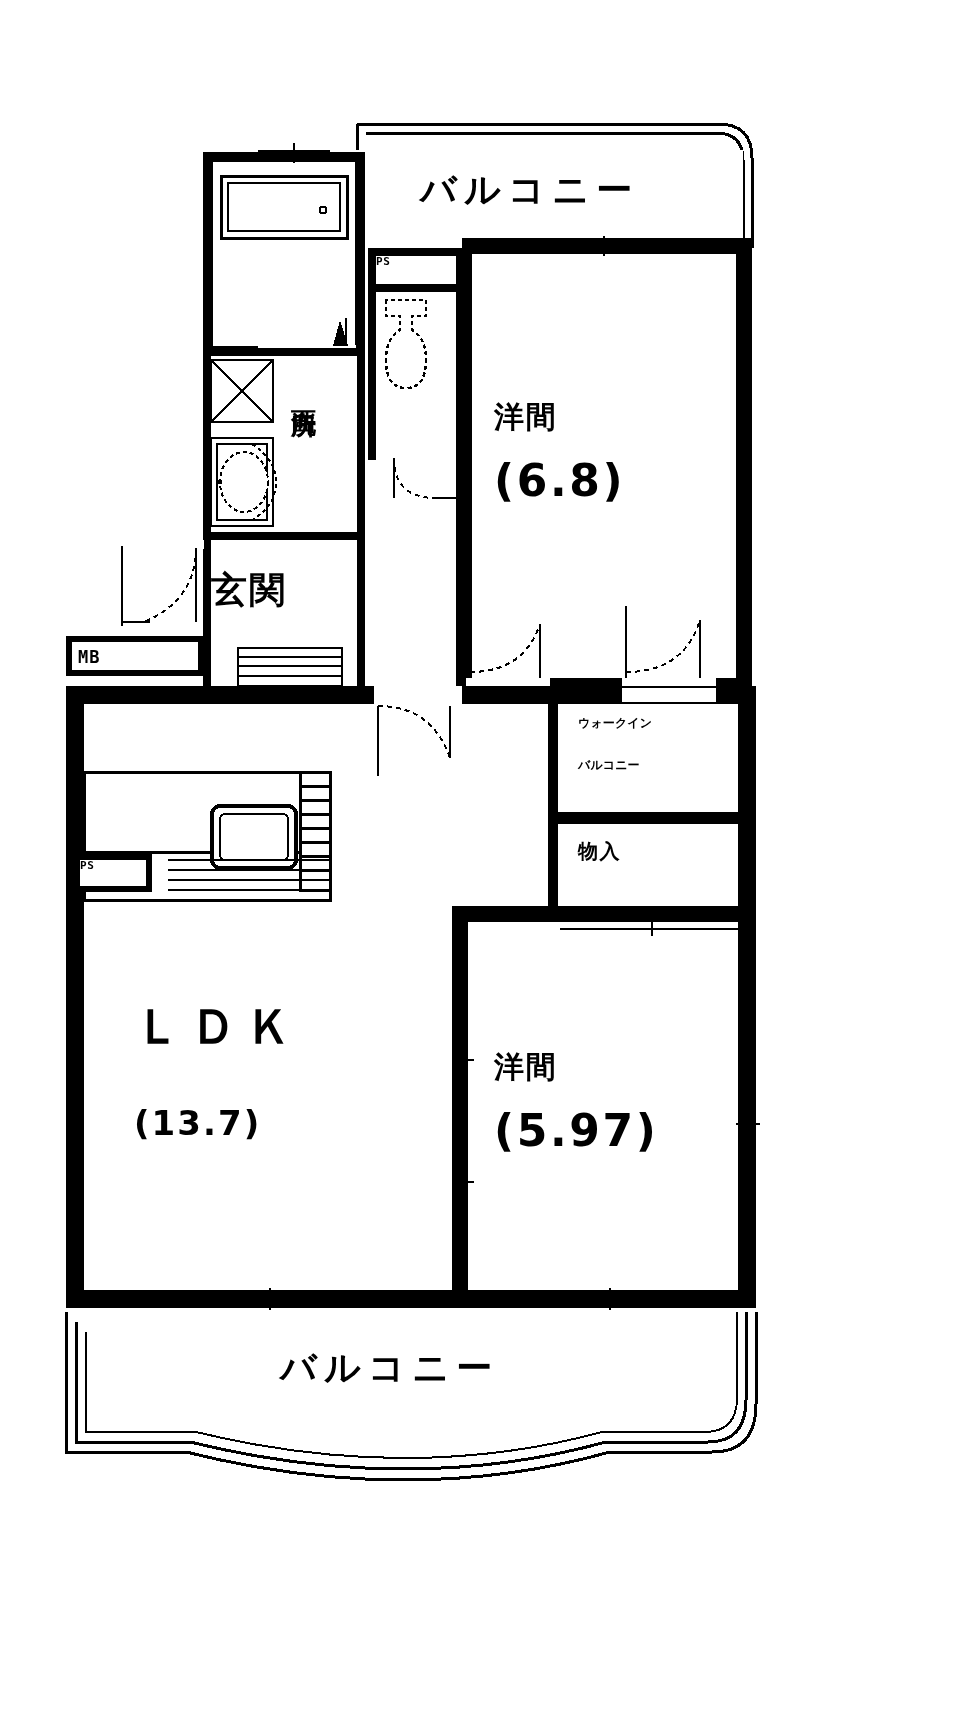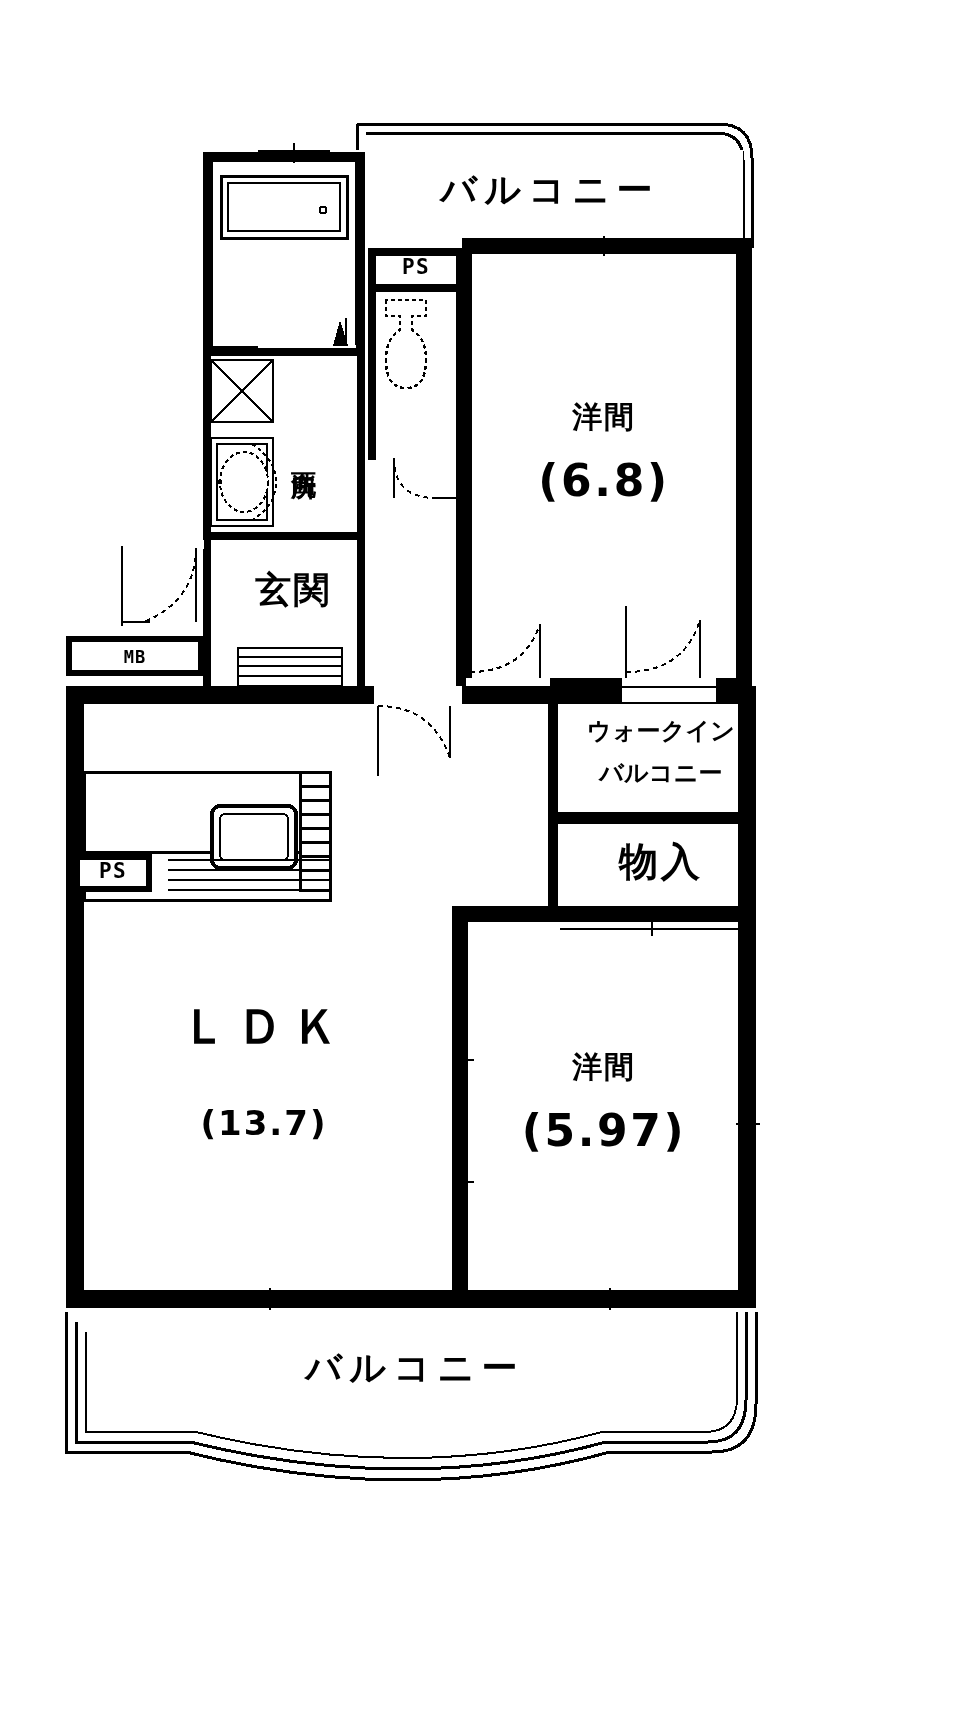--- a/index.html
+++ b/index.html
@@ -1,31 +1,31 @@
 <!DOCTYPE html>
 <html><head>
 <meta charset="utf-8">
 <style>
   html,body{margin:0;padding:0;background:#ffffff;}
   body{width:960px;height:1730px;position:relative;overflow:hidden;
        font-family:"DejaVu Sans","Liberation Sans",sans-serif;color:#000;}
   #plan{position:absolute;left:0;top:0;width:960px;height:1730px;}
   .lbl{position:absolute;font-weight:700;letter-spacing:0.06em;
-       white-space:nowrap;line-height:1.12;text-align:center;color:#000;}
+       white-space:nowrap;line-height:1.12;color:#000;}
   .lbl.v{writing-mode:vertical-rl;text-orientation:upright;letter-spacing:0.02em;}
   .room-name{font-size:30px;}
   .room-area{font-size:44px;}
   .ldk-name{font-size:48px;letter-spacing:0.16em;}
   .ldk-area{font-size:34px;}
   .bal{font-size:36px;letter-spacing:0.20em;}
-  .wic{font-size:24px;letter-spacing:0.01em;line-height:1.25;}
+  .wic{font-size:12px;letter-spacing:0.01em;line-height:1.25;}
   .mono{font-family:"DejaVu Sans Mono","Liberation Mono",monospace;}
-  .ps{font-size:21px;font-weight:700;}
+  .ps{font-size:11px;font-weight:700;}
   .mb{font-size:17px;font-weight:700;}
-  .stor{font-size:39px;letter-spacing:0.08em;}
+  .stor{font-size:20px;letter-spacing:0.08em;}
   .gen{font-size:36px;letter-spacing:0.06em;}
   .sen{font-size:25px;line-height:1.0;letter-spacing:0;}
 </style>
 </head>
 <body>
 
 <svg id="plan" viewBox="0 0 960 1730" xmlns="http://www.w3.org/2000/svg" shape-rendering="crispEdges">
 
   <rect x="0" y="0" width="960" height="1730" fill="#ffffff"></rect>
 
@@ -268,21 +268,21 @@
 </svg>
 
 <div class="lbl bal" style="left:420px;top:170px;width:260px;">バルコニー</div>
 
 <div class="lbl ps mono" style="left:376px;top:256px;width:80px;">PS</div>
 
 <div class="lbl v sen" style="left:291px;top:390px;height:125px;">洗面所</div>
 
 <div class="lbl gen" style="left:211px;top:570px;width:165px;">玄関</div>
 
-<div class="lbl mb mono" style="left:72px;top:648px;width:126px;">MB</div>
+<div class="lbl mb mono" style="left:72px;top:648px;width:126px;padding-left:6px;">MB</div>
 
 <div class="lbl room-name" style="left:494px;top:400px;width:220px;">洋間</div>
 <div class="lbl room-area" style="left:494px;top:456px;width:220px;">(6.8)</div>
 
 <div class="lbl wic" style="left:578px;top:716px;width:166px;">ウォークイン</div>
 <div class="lbl wic" style="left:578px;top:758px;width:166px;">バルコニー</div>
 
 <div class="lbl stor" style="left:578px;top:840px;width:166px;">物入</div>
 
 <div class="lbl ps mono" style="left:80px;top:860px;width:66px;">PS</div>

